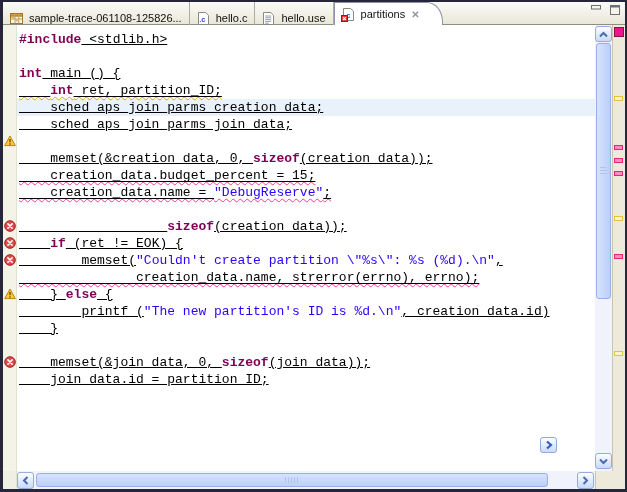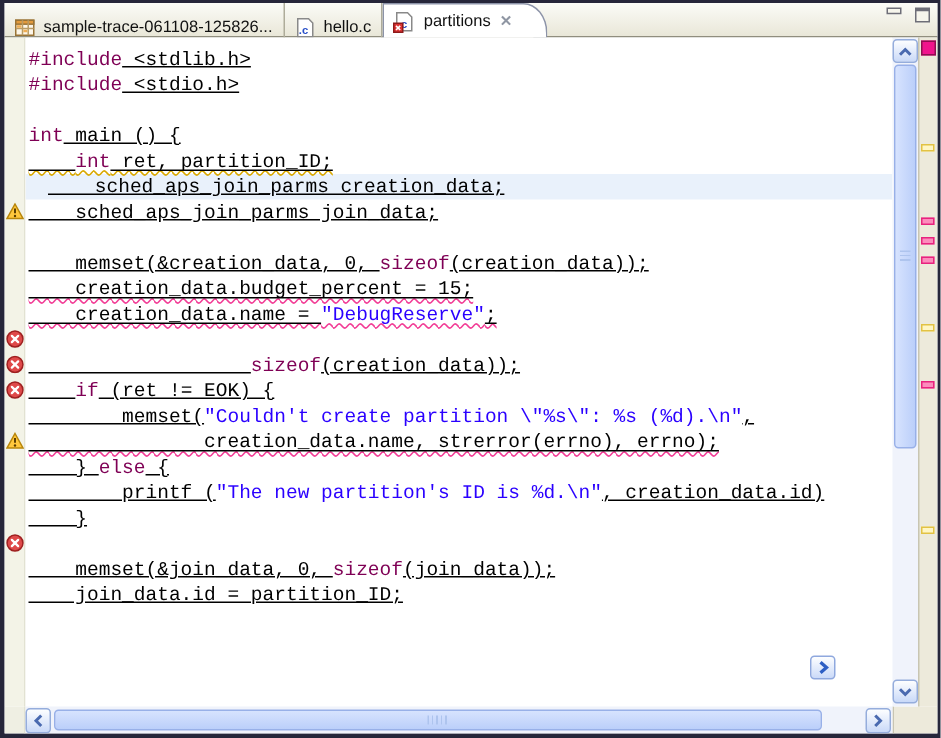--- a/index.html
+++ b/index.html
@@ -66,22 +66,22 @@
     width: 578px; flex: none;
     background: #fff;
     font-family: "Liberation Mono", monospace;
     font-size: 13px; line-height: 17px;
     padding: 6px 0 0 2px;
     overflow: hidden;
     position: relative;
     cursor: text;
   }
   .code-line { height: 17px; white-space: pre; }
-  .code-line.cur { background: var(--curline, #E9F1FB); margin-left: -2px; padding-left: 15px; }
-  .c-kw  { color: var(--kw, #7F0055); font-weight: normal; }
+  .code-line.cur { background: var(--curline, #E9F1FB); margin-left: -2px; padding-left: 2px; }
+  .c-kw  { color: var(--kw, #7F0055); font-weight: bold; }
   .c-str { color: var(--str, #2A00FF); }
   .c-pl  { color: var(--pl, #000); text-decoration: underline; }
   .ul-warn, .ul-err { text-decoration-line: underline; text-decoration-style: wavy; text-decoration-thickness: 1px; text-underline-offset: 2px; text-decoration-skip-ink: none; }
   .ul-warn { text-decoration-color: var(--warnsq, #D9A800); }
   .ul-err  { text-decoration-color: var(--errsq, #F23D96); }
 
   .next-btn {
     position: absolute; left: 537px; top: 412px;
     width: 17px; height: 16px;
     background: linear-gradient(#FDFEFF, #CBDAF8);
@@ -153,20 +153,29 @@
         </div>
         <div class="tab">
           <span class="tabicon">
             <svg width="15" height="15" viewBox="0 0 15 15">
               <path d="M2.5 1.5h7.2l2.8 2.8v9.2h-10z" fill="#fff" stroke="#898989"></path>
               <text x="3.2" y="11.4" font-family="Liberation Sans, sans-serif" font-size="7.5" font-weight="bold" fill="#2A50C8">.c</text>
             </svg>
           </span>
           <span>hello.c</span>
         </div>
+        <div class="tab">
+          <span class="tabicon">
+            <svg width="15" height="15" viewBox="0 0 15 15">
+              <path d="M2.5 1.5h7.2l2.8 2.8v9.2h-10z" fill="#fff" stroke="#898989"></path>
+              <path d="M4.2 5h6M4.2 6.8h6M4.2 8.6h6M4.2 10.4h6M4.2 12.2h3.6" stroke="#8C8CB4" stroke-width="0.9"></path>
+            </svg>
+          </span>
+          <span>hello.use</span>
+        </div>
         <div class="tab active">
           <span class="tabicon">
             <svg width="15" height="15" viewBox="0 0 15 15">
               <path d="M2.5 1.5h7.2l2.8 2.8v9.2h-10z" fill="#fff" stroke="#898989"></path>
               <text x="3.2" y="11.4" font-family="Liberation Sans, sans-serif" font-size="7.5" font-weight="bold" fill="#2A50C8">.c</text>
               <rect x="0.5" y="8.5" width="6" height="6" fill="#DD3333" stroke="#8E1A1A"></rect>
               <path d="M2 10.2l2.8 2.8M4.8 10.2l-2.8 2.8" stroke="#fff" stroke-width="1.1"></path>
             </svg>
           </span>
           <span>partitions</span>
@@ -212,21 +221,20 @@
             <path d="M6 4v3.2" stroke="#5A3C00" stroke-width="1.3"></path>
             <circle cx="6" cy="9" r="0.8" fill="#5A3C00"></circle>
           </svg></span>
         <span class="gmark" style="top: 331px;"><svg width="12" height="12" viewBox="0 0 12 12">
             <circle cx="6" cy="6" r="5.3" fill="#DF4A4A" stroke="#9E2020"></circle>
             <path d="M3.9 3.9l4.2 4.2M8.1 3.9l-4.2 4.2" stroke="#fff" stroke-width="1.5" stroke-linecap="round"></path>
           </svg></span>
       </div>
     <div class="code" id="code">
         <div class="code-line"><span><span class="c-kw">#include</span><span class="c-pl"> &lt;stdlib.h&gt;</span></span></div>
-        <div class="code-line"><span><span class="c-kw">#include</span><span class="c-pl"> &lt;stdio.h&gt;</span></span></div>
         <div class="code-line"><span></span></div>
         <div class="code-line"><span><span class="c-kw">int</span><span class="c-pl"> main () {</span></span></div>
         <div class="code-line"><span class="ul-warn"><span class="c-pl">    </span><span class="c-kw">int</span><span class="c-pl"> ret, partition_ID;</span></span></div>
         <div class="code-line cur"><span><span class="c-pl">    sched_aps_join_parms creation_data;</span></span></div>
         <div class="code-line"><span><span class="c-pl">    sched_aps_join_parms join_data;</span></span></div>
         <div class="code-line"><span></span></div>
         <div class="code-line"><span><span class="c-pl">    memset(&amp;creation_data, 0, </span><span class="c-kw">sizeof</span><span class="c-pl">(creation_data));</span></span></div>
         <div class="code-line"><span class="ul-err"><span class="c-pl">    creation_data.budget_percent = 15;</span></span></div>
         <div class="code-line"><span class="ul-err"><span class="c-pl">    creation_data.name = </span><span class="c-str">"DebugReserve"</span><span class="c-pl">;</span></span></div>
         <div class="code-line"><span></span></div>

